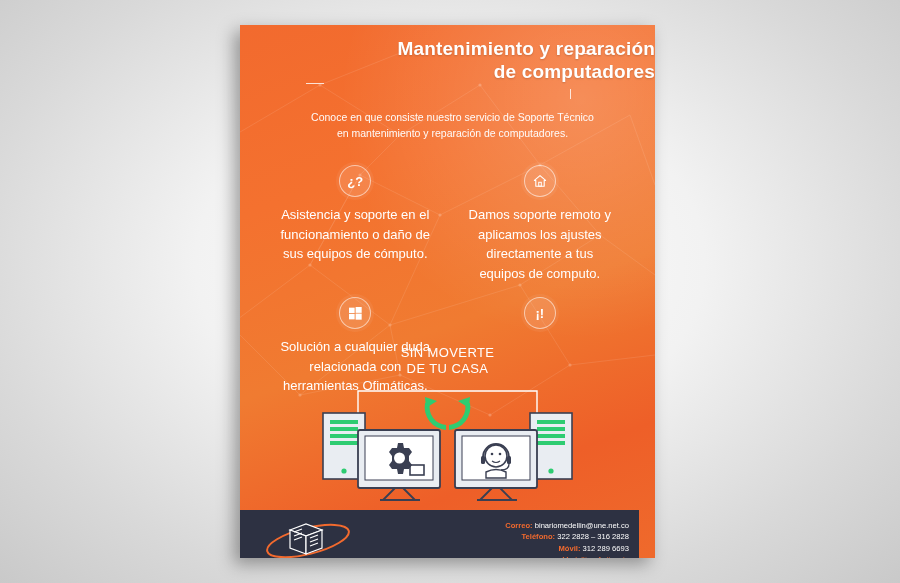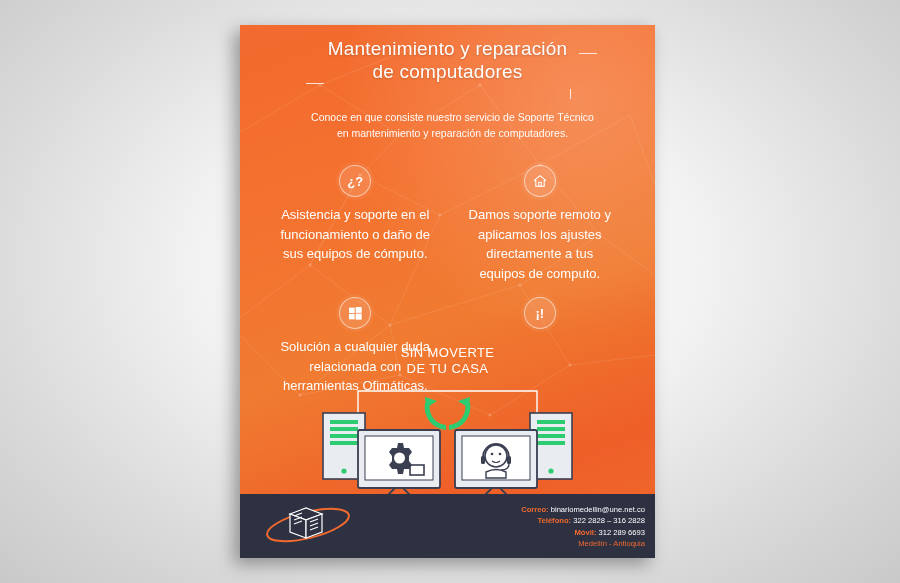--- a/index.html
+++ b/index.html
@@ -38,23 +38,23 @@
     inset: 0;
     opacity: 0.30;
     pointer-events: none;
   }
 
   
   .headline {
     position: absolute;
     left: 0; right: 0;
     top: 12px;
-    text-align: center;
+    text-align: right;
     color: #ffffff;
-    font-weight: normal;
+    font-weight: bold;
     font-size: 19px;
     line-height: 1.22;
     letter-spacing: 0.2px;
     text-shadow: 0 1px 2px rgba(0,0,0,0.18);
   }
   .headline .l2 { display:block; }
   .tick {
     position: absolute;
     border-top: 1px solid rgba(255,255,255,0.8);
     width: 18px;
@@ -124,22 +124,22 @@
   .illo {
     position: absolute;
     left: 0; right: 0;
     top: 348px;
     height: 135px;
   }
 
   
   .footer {
     position: absolute;
-    left: 0; right: 0; bottom: 0;
-    height: 64px;
+    left: 0; right: 16px; bottom: 0;
+    height: 48px;
     background: #2d3142;
     overflow: hidden;
   }
   .footer-contact {
     position: absolute;
     right: 10px;
     top: 10px;
     text-align: right;
     color: #ffffff;
     font-size: 7.6px;

